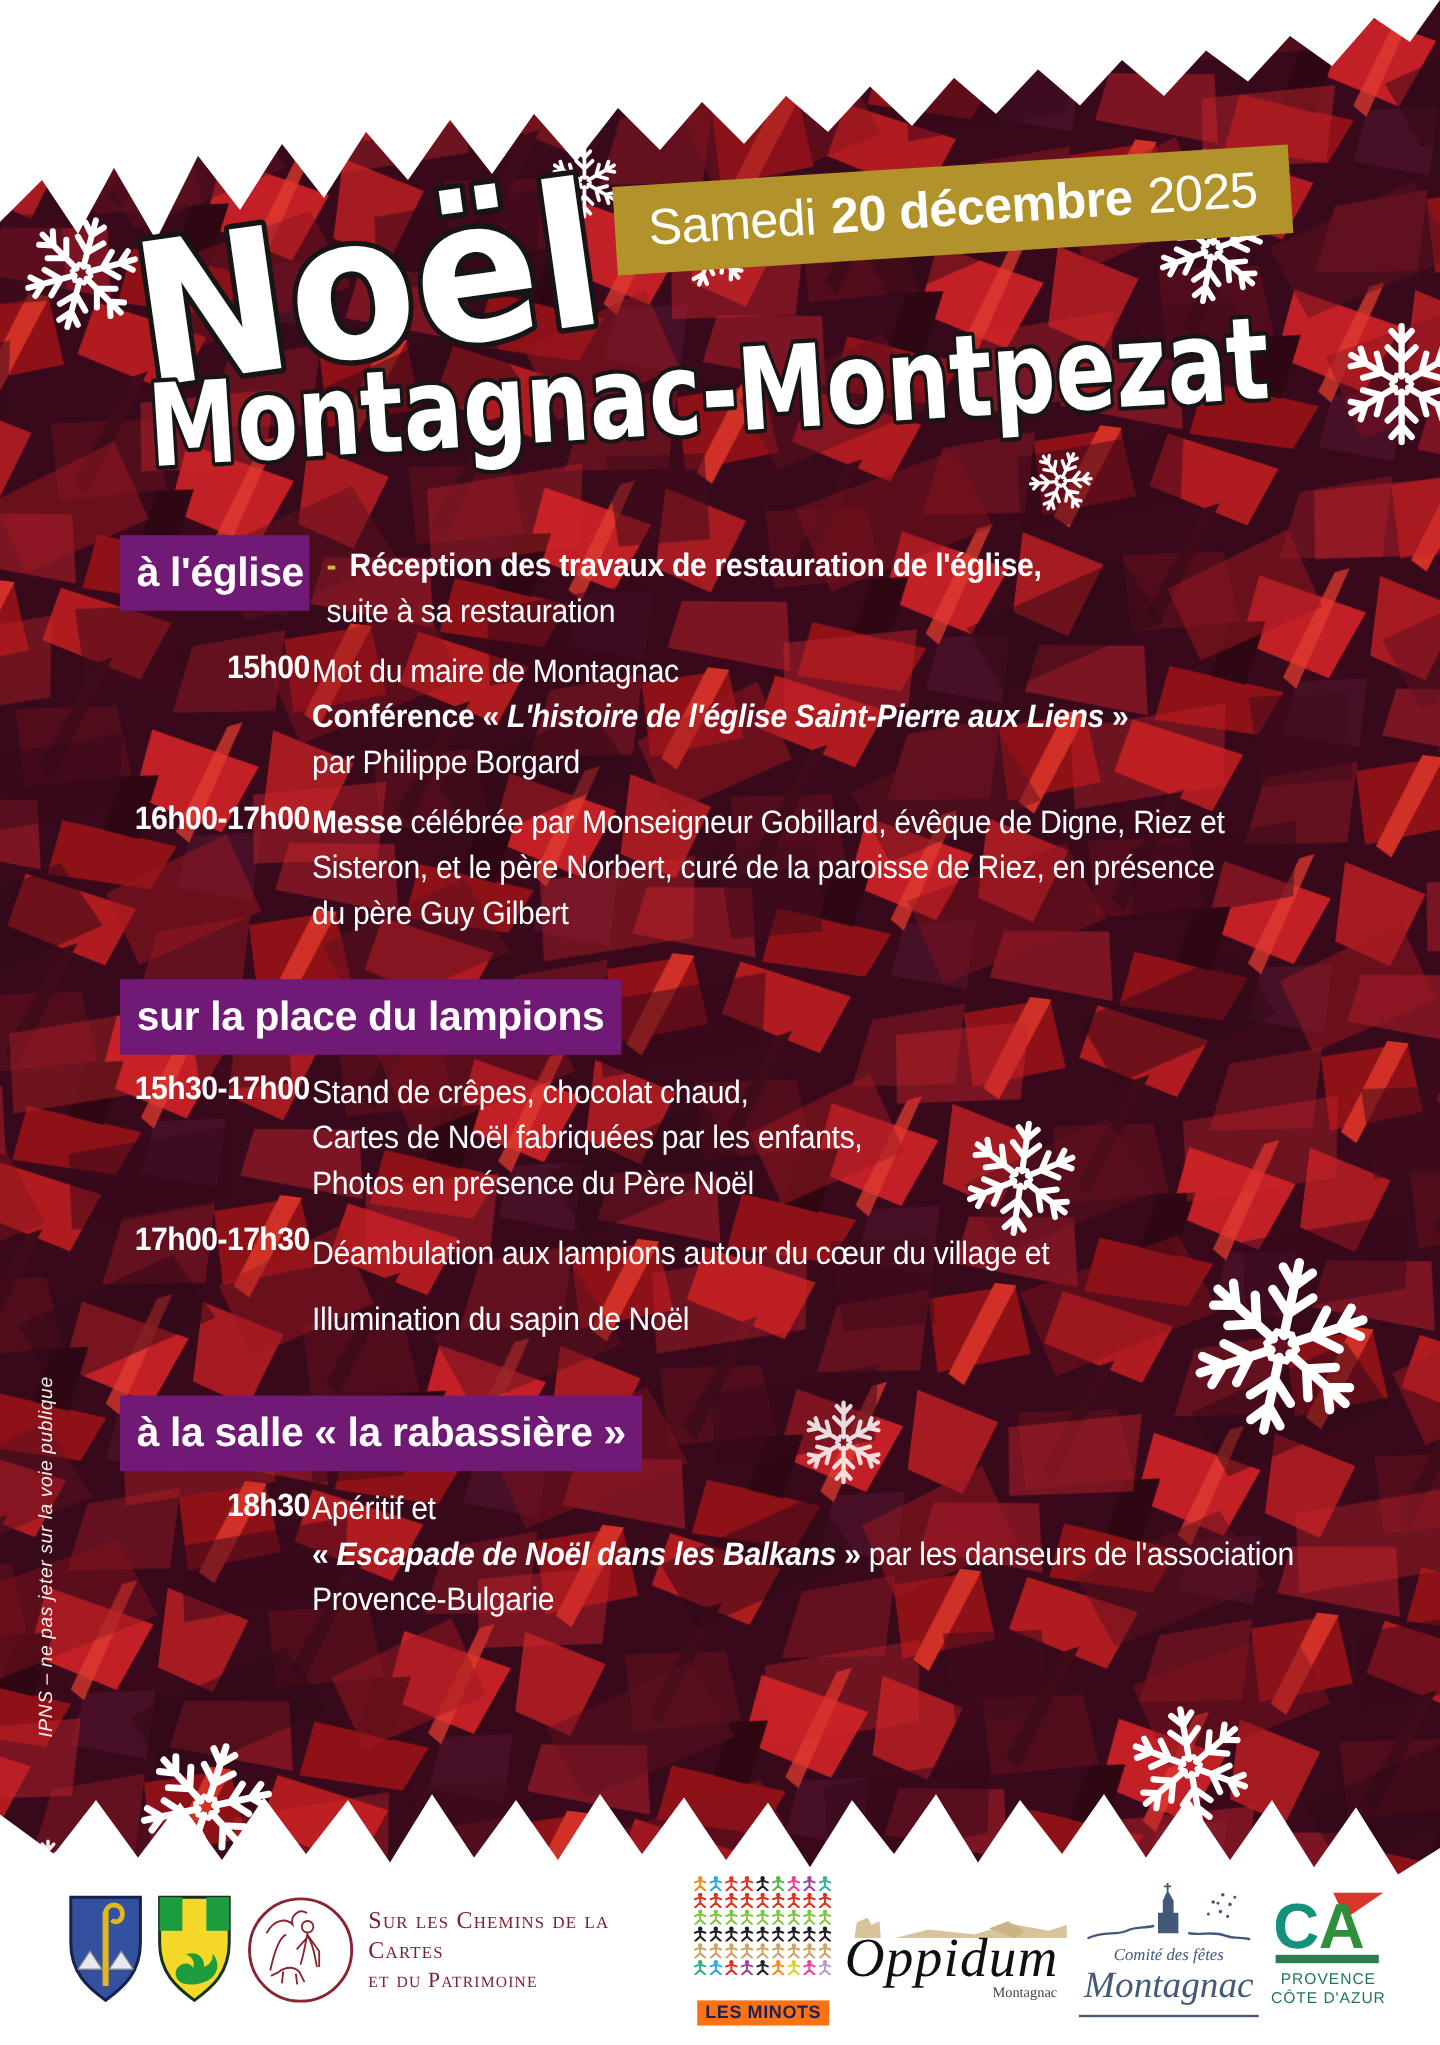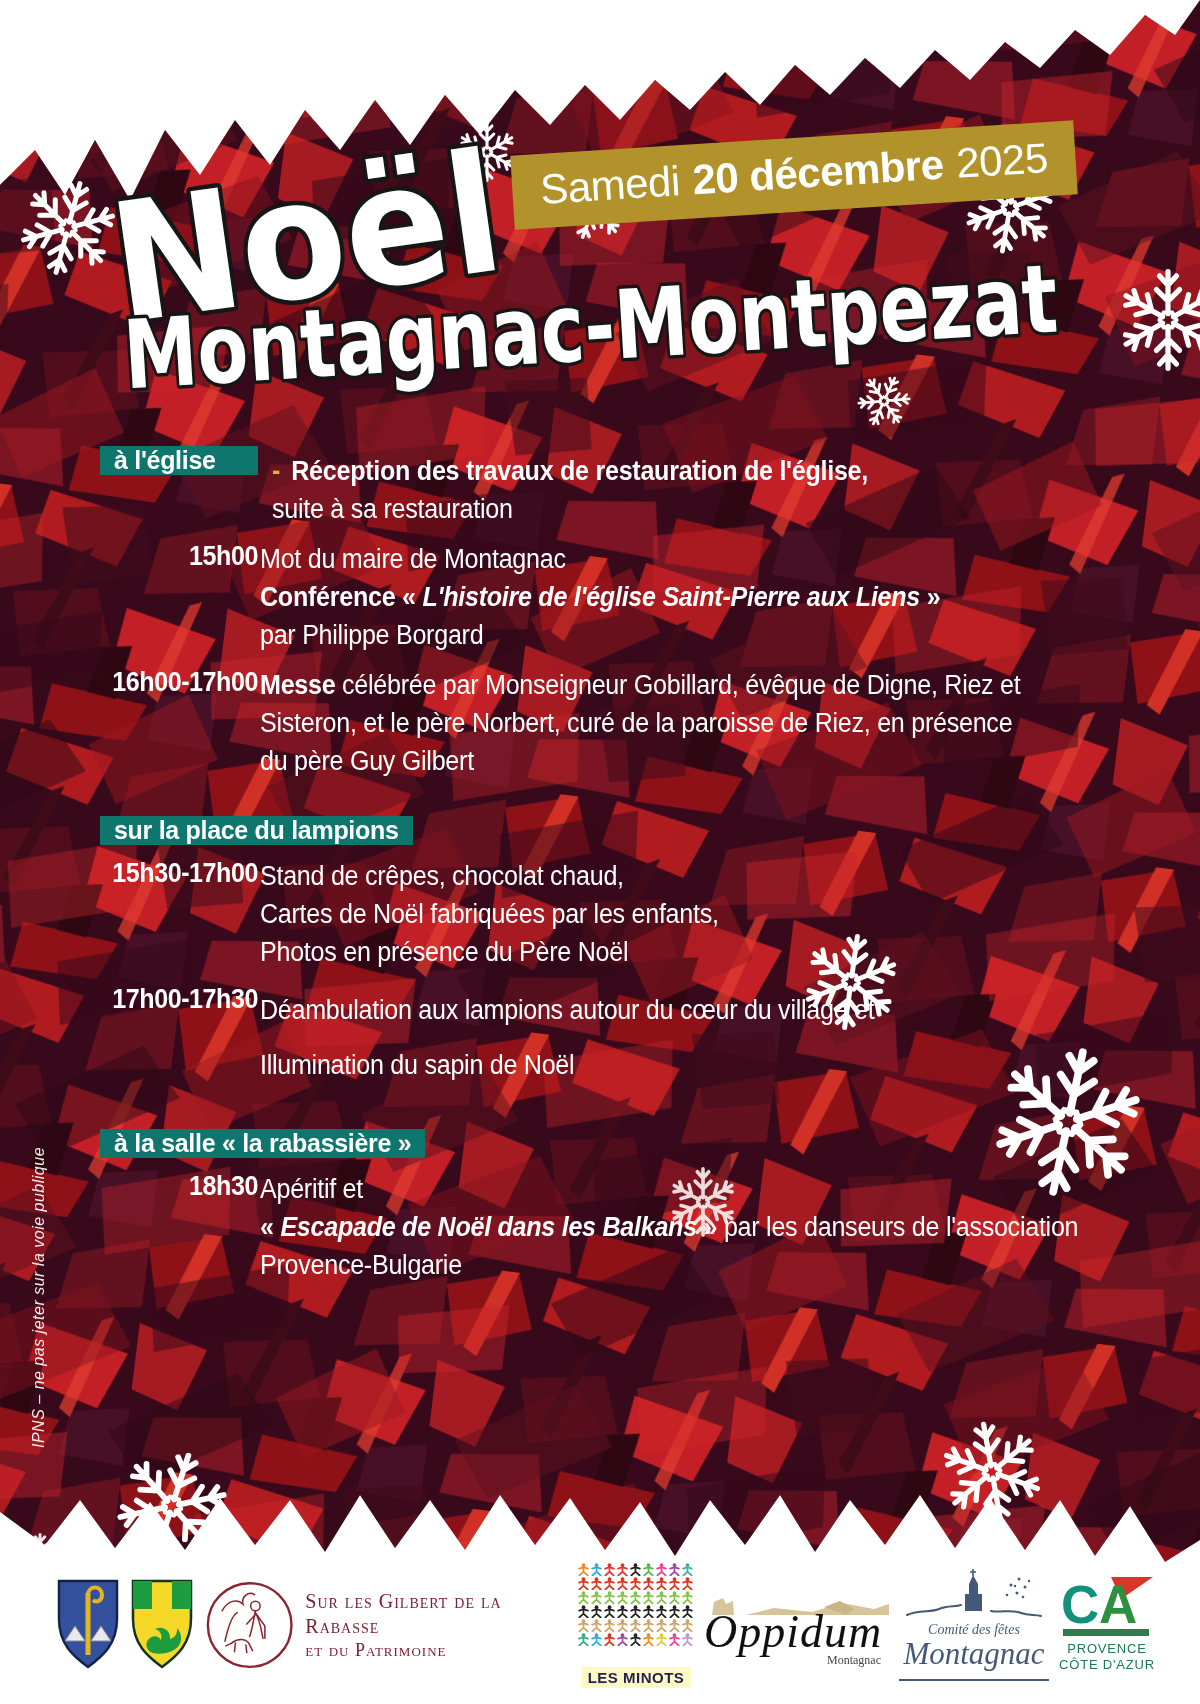--- a/index.html
+++ b/index.html
@@ -12,22 +12,22 @@
   .title-svg text{font-family:"DejaVu Sans",sans-serif;font-weight:bold;fill:#fff;stroke:#161616;paint-order:stroke;stroke-linejoin:round;}
 
   
   .date-banner{position:absolute;left:512px;top:138px;z-index:3;transform:rotate(-3.6deg);
      background:#b1922b;color:#fff;font-size:42px;letter-spacing:-0.5px;
      padding:12px 28px 14px;display:inline-flex;gap:13px;white-space:nowrap;}
   .date-banner .db-b{font-weight:700;}
 
   
   .program{position:absolute;left:100px;right:52px;top:446px;z-index:3;color:#fff;}
-  .sec-label{display:inline-block;background:#0f766e;color:#fff;font-weight:700;
-     font-size:25px;letter-spacing:-0.3px;padding:0 14px;line-height:1.15;white-space:nowrap;}
+  .sec-label{display:inline-block;background:#701a75;color:#fff;font-weight:700;
+     font-size:34px;letter-spacing:-0.3px;padding:12px 14px;line-height:1.15;white-space:nowrap;}
   .sec-head.with-lines{display:grid;grid-template-columns:158px 1fr;column-gap:14px;align-items:start;}
   .sec-head .head-content{padding-top:6px;}
   .dash{color:#d8b33c;font-weight:700;margin-right:12px;}
   .event{display:grid;grid-template-columns:158px 1fr;column-gap:2px;margin-top:12px;}
   .time{font-weight:700;text-align:right;font-size:27px;letter-spacing:-0.5px;padding-top:1px;
         transform:scaleX(.93);transform-origin:right top;white-space:nowrap;}
   .line{font-size:27px;line-height:38px;white-space:nowrap;letter-spacing:-0.3px;
         transform:scaleX(.93);transform-origin:left top;}
   .loose .line{line-height:55px;}
   .s-b{font-weight:700;} .s-bi{font-weight:700;font-style:italic;}
@@ -44,21 +44,21 @@
   .footer{position:absolute;left:55px;right:45px;top:1562px;height:126px;z-index:3;
      display:flex;align-items:center;justify-content:space-between;gap:10px;}
   .logo{display:flex;align-items:center;}
   .rabasse{gap:10px;}
   .rabasse-text{color:#7d2130;font-family:"Liberation Serif",serif;font-variant:small-caps;line-height:1.25;}
   .rabasse-text .r1{font-size:20px;letter-spacing:1px;}
   .rabasse-text .r2{font-size:18px;letter-spacing:1px;}
   .minots{flex-direction:column;}
   .minots-grid{display:grid;grid-template-columns:repeat(9,12px);gap:1px 1px;}
   .minot{width:11px;height:13px;display:block;}
-  .minots-label{position:relative;margin-top:21px;background:#fef9c3;color:#221f55;font-weight:700;
+  .minots-label{position:relative;margin-top:21px;background:#f97316;color:#221f55;font-weight:700;
      font-size:15px;letter-spacing:.5px;padding:2px 7px;}
   .minots-dot{position:absolute;right:7px;top:1px;width:15px;height:15px;border-radius:50%;
      background:#f5e13a;z-index:0;}
   .minots-label span{position:relative;z-index:1;}
   .oppidum{flex-direction:column;align-items:flex-start;}
   .oppidum-name{font-family:"Liberation Serif",serif;font-size:46px;color:#101010;letter-spacing:1px;
      line-height:1;margin-top:-8px;font-style:italic;}
   .oppidum-sub{font-family:"Liberation Serif",serif;font-size:12px;color:#4a463c;align-self:flex-end;
      margin-top:-2px;padding-right:8px;}
   .comite{flex-direction:column;color:#44587a;}
@@ -234,21 +234,21 @@
         <circle cx="47" cy="47" r="44" fill="#fff" stroke="#8a2430" stroke-width="2.5"></circle>
         <g stroke="#8a2430" fill="none" stroke-width="1.6" stroke-linecap="round">
           <path d="M18,32 c6,-11 16,-13 22,-7 c-2,-8 6,-14 12,-10"></path>
           <path d="M21,64 c4,-18 9,-28 13,-30"></path>
           <circle cx="53" cy="27" r="5"></circle>
           <path d="M53,32 c-2,10 -3,18 -6,27 M53,35 c5,6 6,17 8,26 M53,36 l-9,10 M53,34 l10,14 v13"></path>
           <path d="M28,66 c6,-5 14,-5 18,0 l4,8 M32,66 l-1,9 M43,68 l1,8 M28,66 l-6,3"></path>
         </g>
       </svg>
       <div class="rabasse-text">
-        <div class="r1">Sur les Gilbert de la Rabasse</div>
+        <div class="r1">Sur les Chemins de la Cartes</div>
         <div class="r2">et du Patrimoine</div>
       </div>
     </div>
 
     <div class="logo minots">
       <div class="minots-grid">
           <svg class="minot" style="color:#f08c1e" viewBox="0 0 10 12">
             <circle cx="5" cy="2" r="1.7" fill="currentColor"></circle>
             <path d="M1,5.2 L5,3.8 L9,5.2 M5,3.8 V8 M1.2,11.5 L5,8 L8.8,11.5" stroke="currentColor" stroke-width="1.6" fill="none" stroke-linecap="round"></path>
           </svg>

